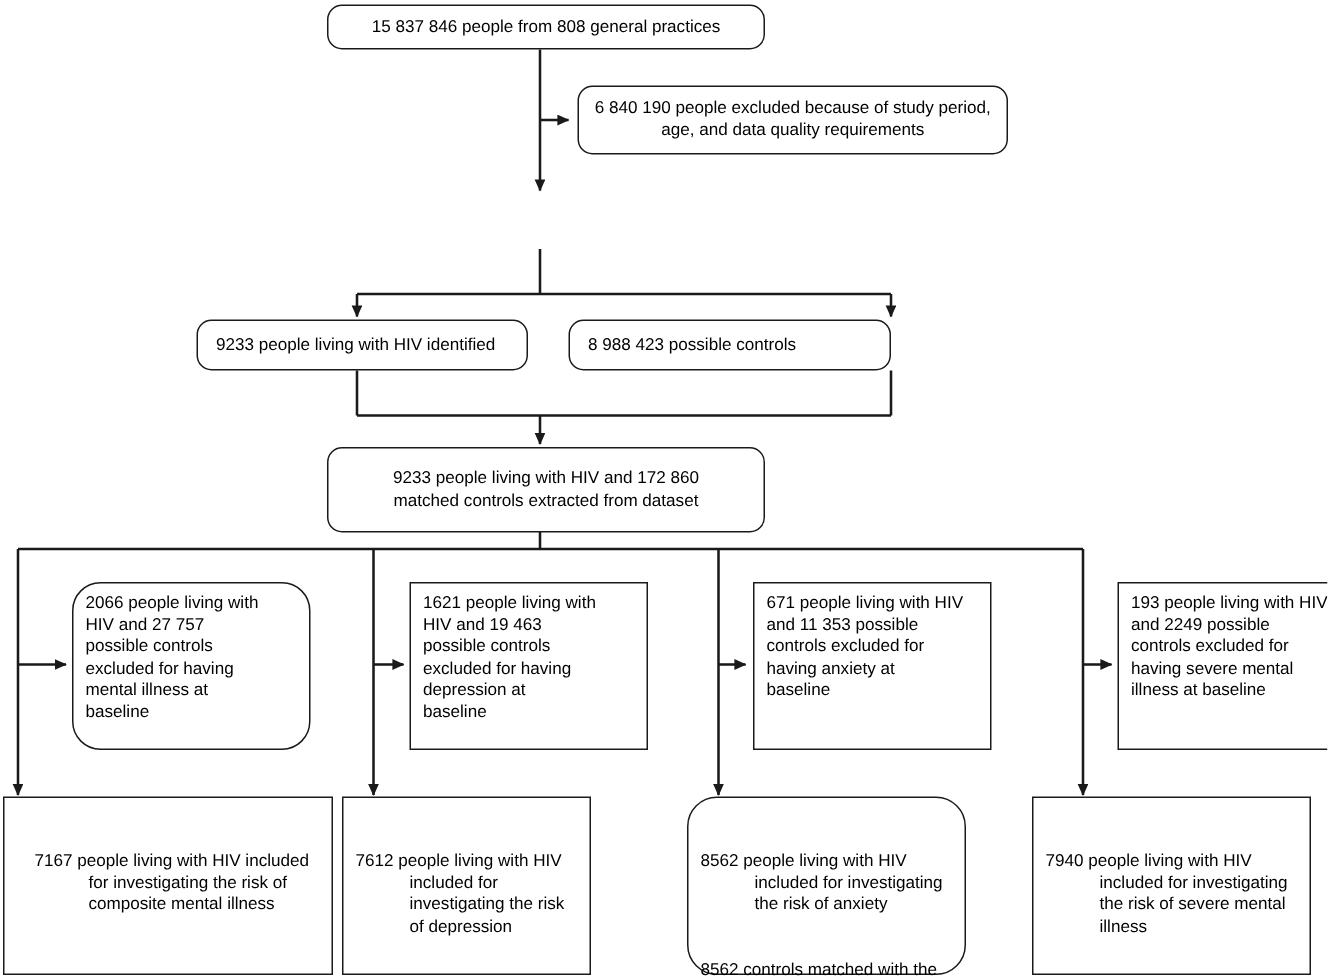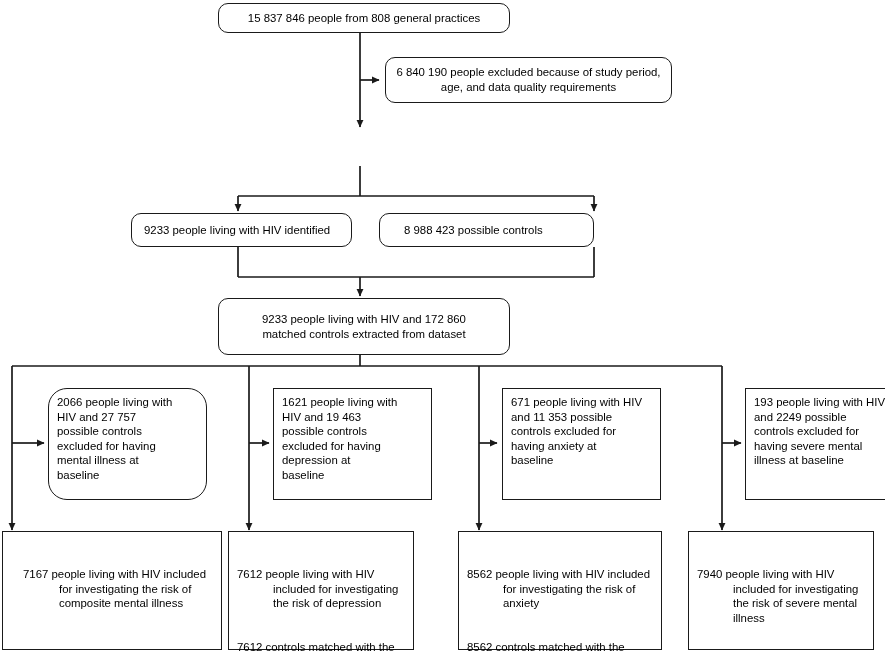--- a/index.html
+++ b/index.html
@@ -98,21 +98,21 @@
   </svg>
 
   <div class="node center vcenter" style="left:218px; top:3px; width:292px; height:30px;">15 837 846 people from 808 general practices</div>
 
   <div class="node center vcenter" style="left:385px; top:57px; width:287px; height:46px;">6 840 190 people excluded because of study period,
 age, and data quality requirements</div>
 
 
   <div class="node vcenter" style="left:131px; top:213px; width:221px; height:34px; padding-left:12px;">9233 people living with HIV identified</div>
 
-  <div class="node vcenter" style="left:379px; top:213px; width:215px; height:34px; padding-left:24px;">8 988 423 possible controls</div>
+  <div class="node vcenter" style="left:379px; top:213px; width:215px; height:34px; padding-left:12px;">8 988 423 possible controls</div>
 
   <div class="node center vcenter" style="left:218px; top:298px; width:292px; height:57px;">9233 people living with HIV and 172 860
 matched controls extracted from dataset</div>
 
   <div class="node" style="left:48px; top:388px; width:159px; height:112px;border-radius:19px;">2066 people living with
 HIV and 27 757
 possible controls
 excluded for having
 mental illness at
 baseline</div>
@@ -134,26 +134,26 @@
 and 2249 possible
 controls excluded for
 having severe mental
 illness at baseline</div>
 
   <div class="node" style="left:2px; top:531px; width:220px; height:119px;padding-left:20px;">
     <p class="para">7167 people living with HIV included for investigating the risk of composite mental illness</p>
     
   </div>
 
-  <div class="node" style="left:228px; top:531px; width:186px; height:119px;">
+  <div class="node" style="left:228px; top:531px; width:166px; height:119px;">
     <p class="para">7612 people living with HIV included for investigating the risk of depression</p>
     <p class="para">7612 controls matched with the 7612 people living with HIV</p>
   </div>
 
-  <div class="node" style="left:458px; top:531px; width:204px; height:119px;">
+  <div class="node" style="left:458px; top:531px; width:186px; height:119px;border-radius:20px;">
     <p class="para">8562 people living with HIV included for investigating the risk of anxiety</p>
     <p class="para">8562 controls matched with the 8562 people living with HIV</p>
   </div>
 
   <div class="node" style="left:688px; top:531px; width:186px; height:119px;">
     <p class="para">7940 people living with HIV included for investigating the risk of severe mental illness</p>
     
   </div>
 
 </div>

